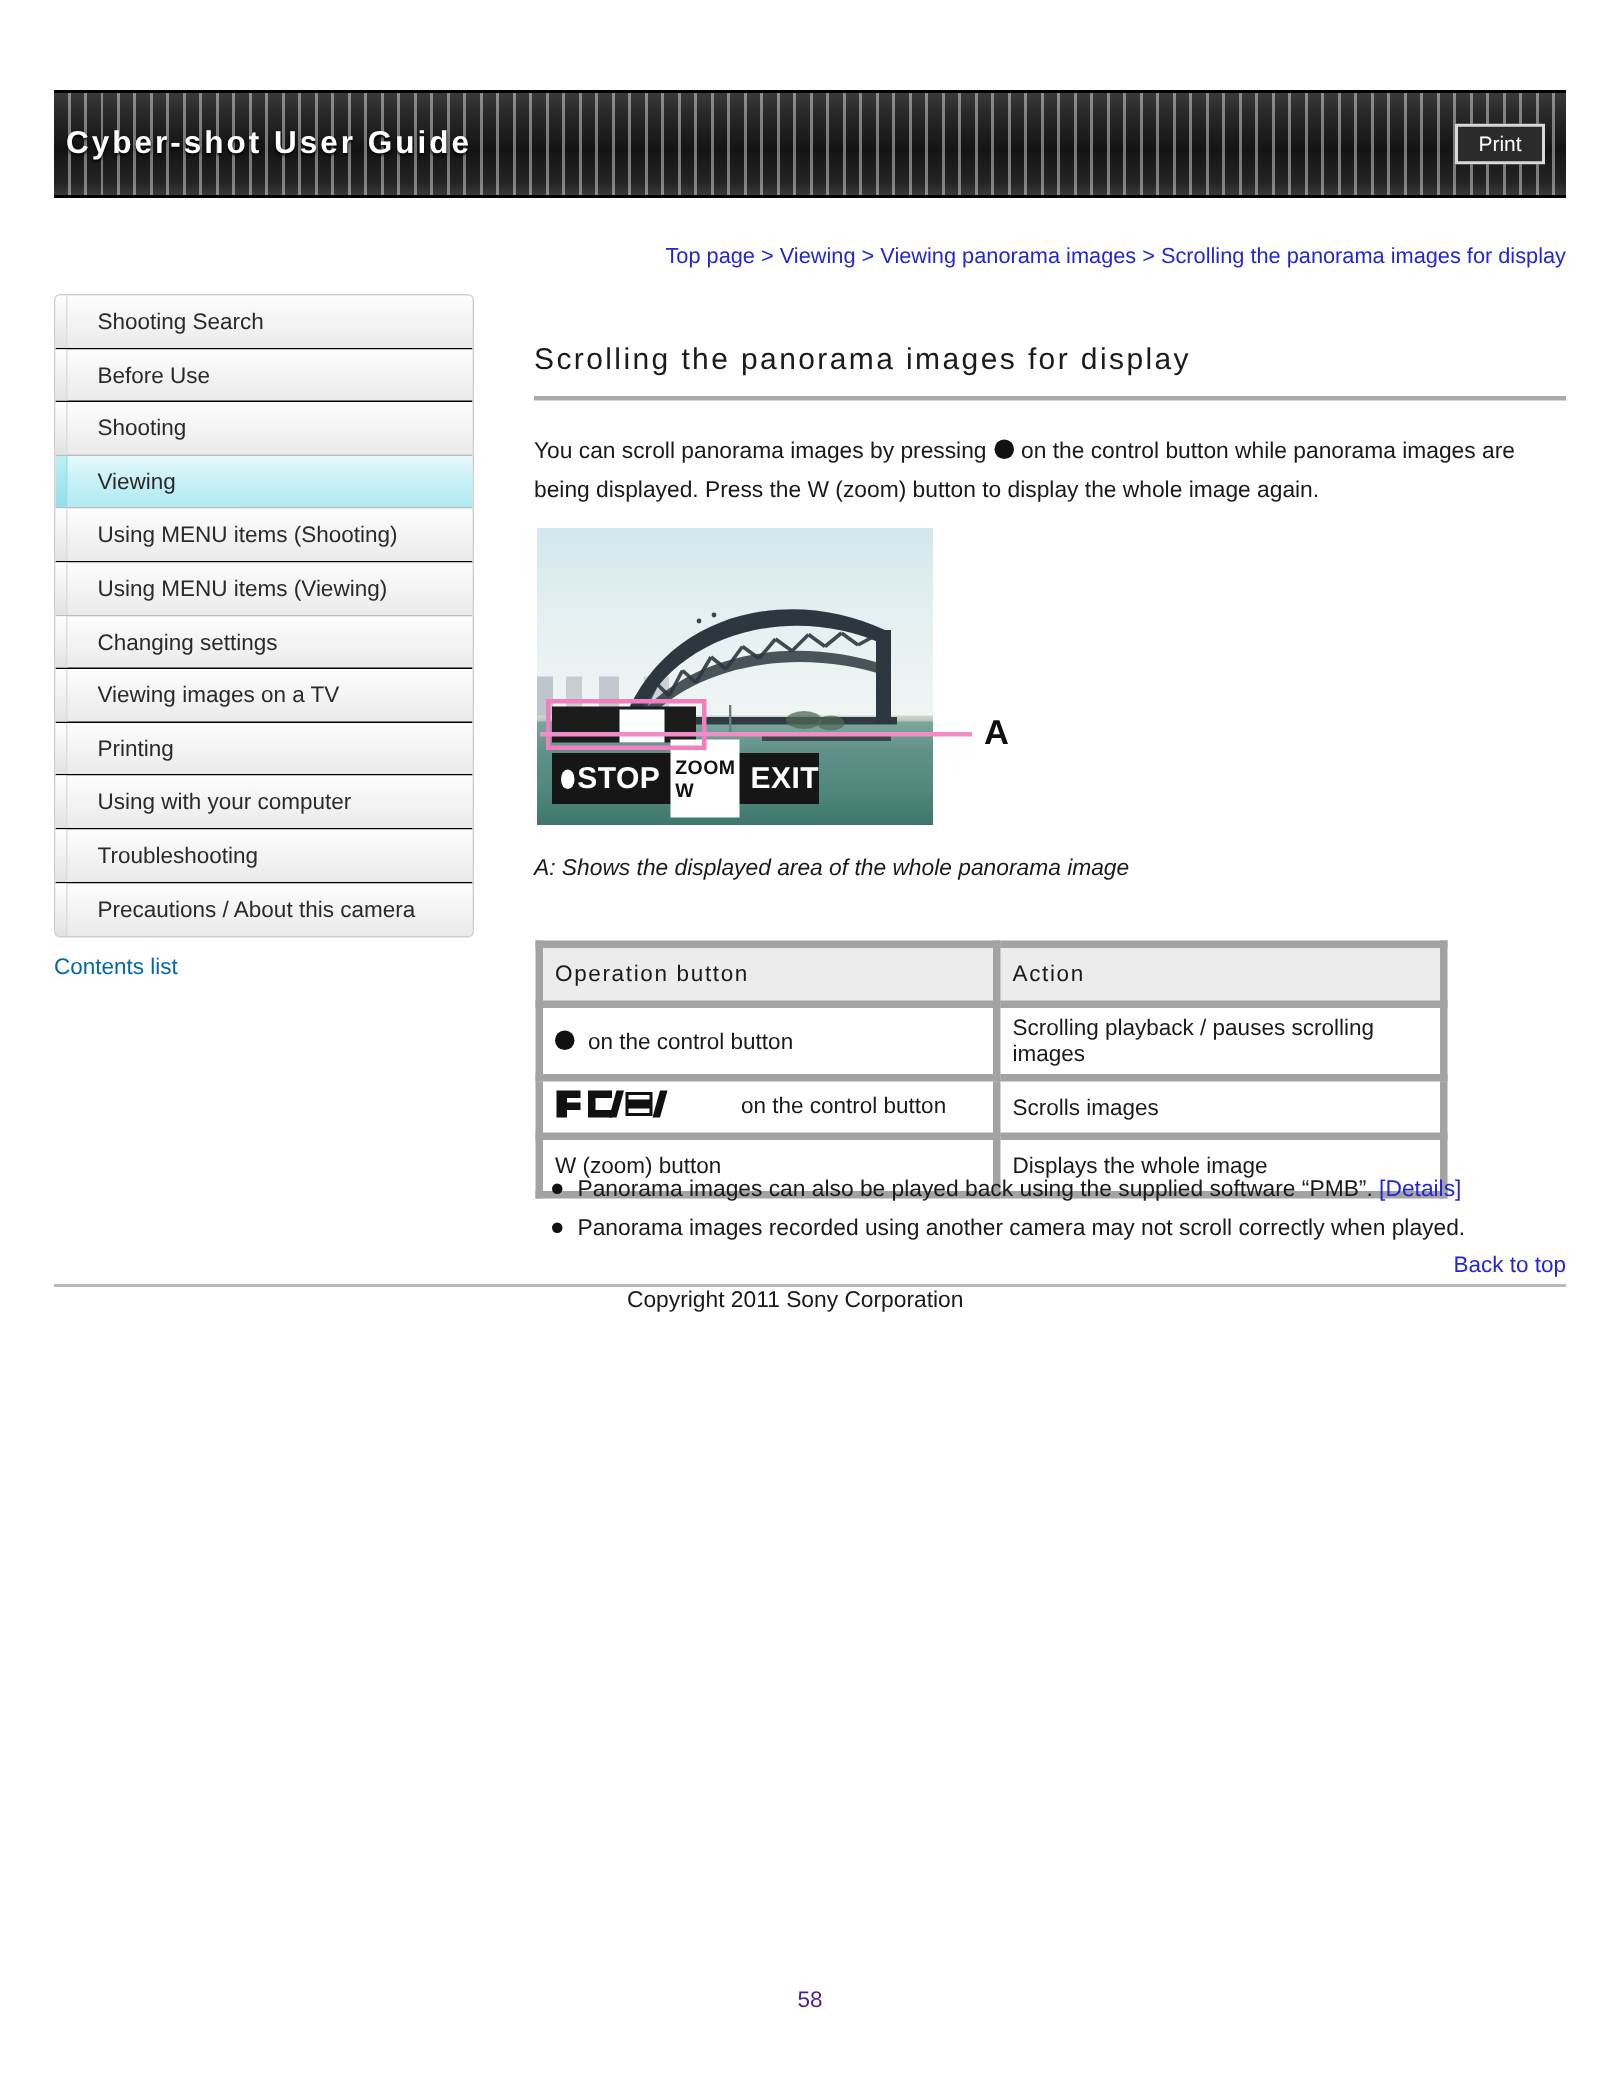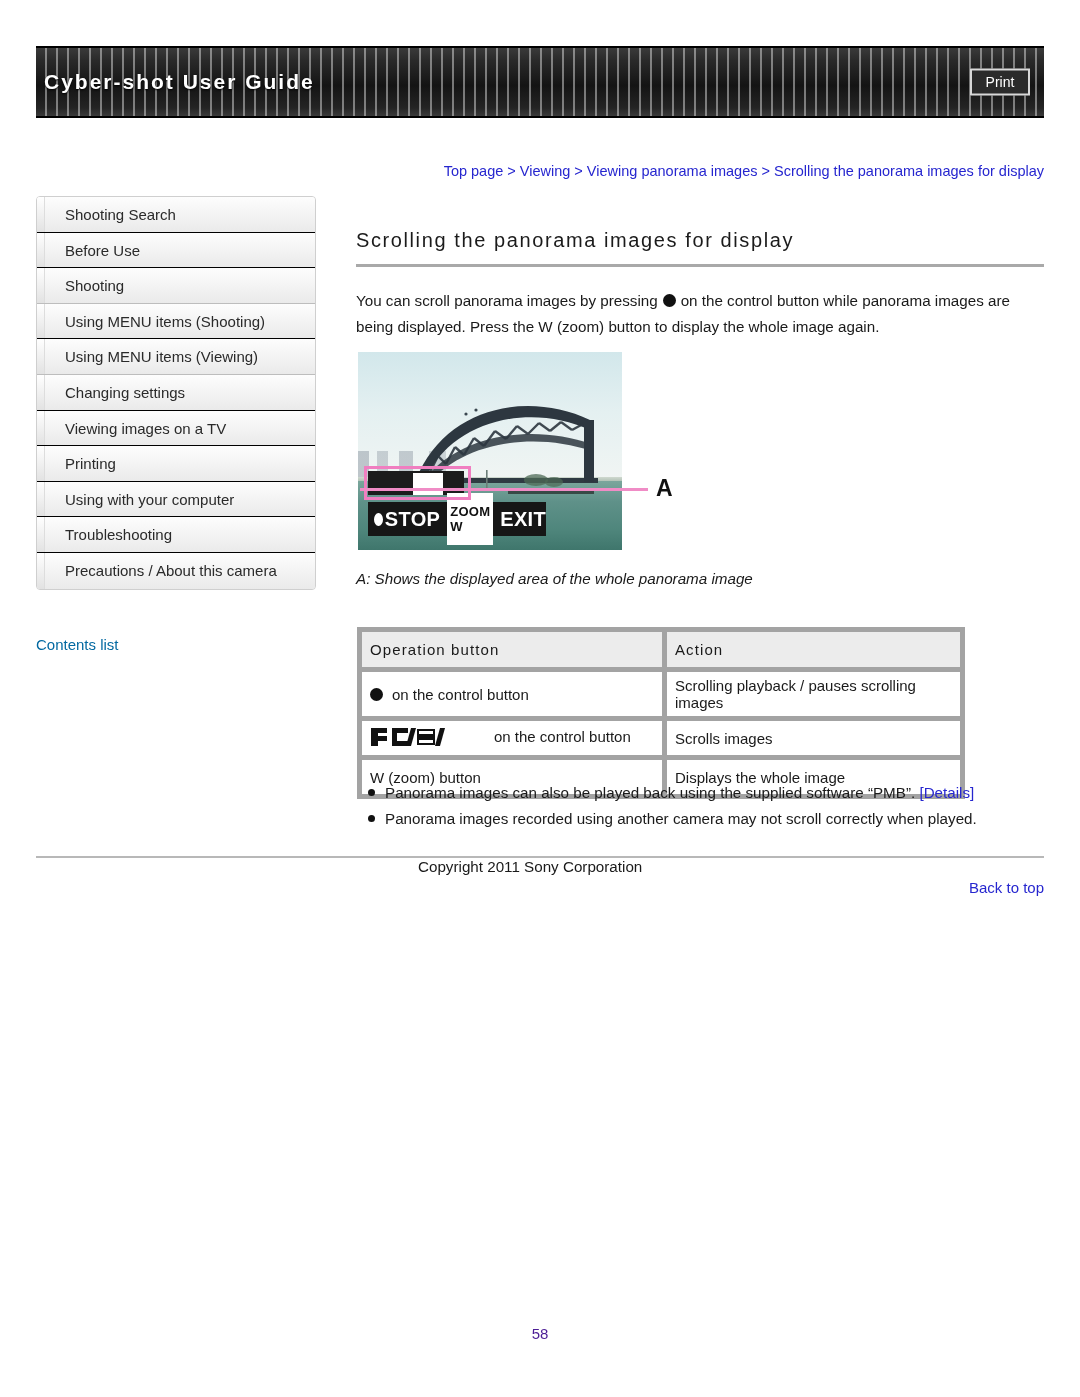--- a/index.html
+++ b/index.html
@@ -13,21 +13,21 @@
     position: relative;
     font-family: "Liberation Sans", sans-serif;
     color: #1a1a1a;
     overflow: hidden;
   }
 
   
   #header-banner {
     position: absolute;
     left: 36px;
-    top: 46px;
+    top: 60px;
     width: 1008px;
     height: 72px;
     background:
       repeating-linear-gradient(
         to right,
         rgba(255,255,255,0.00) 0px,
         rgba(255,255,255,0.00) 9px,
         rgba(255,255,255,0.42) 9px,
         rgba(255,255,255,0.42) 11px
       ),
@@ -356,21 +356,20 @@
   .link { color: #2626cf; cursor: pointer; }
 
   
   #back-to-top {
     position: absolute;
     right: 36px;
     top: 835px;
     font-size: 15px;
     color: #2626cf;
     cursor: pointer;
-    margin-top: 44px;
   }
   #footer-rule {
     position: absolute;
     left: 36px;
     top: 856px;
     width: 1008px;
     height: 2px;
     background: #b8b8b8;
   }
   #copyright {
@@ -395,20 +394,21 @@
 
 <div id="header-banner">
   <div id="header-title">Cyber-shot User Guide</div>
   <div id="print-button">Print</div>
 </div>
 
 <div id="sidebar">
   <div class="side-item">Shooting Search</div>
   <div class="side-item">Before Use</div>
   <div class="side-item thin-sep">Shooting</div>
+  <div class="side-item active">Viewing</div>
   <div class="side-item">Using MENU items (Shooting)</div>
   <div class="side-item thin-sep">Using MENU items (Viewing)</div>
   <div class="side-item">Changing settings</div>
   <div class="side-item">Viewing images on a TV</div>
   <div class="side-item">Printing</div>
   <div class="side-item">Using with your computer</div>
   <div class="side-item">Troubleshooting</div>
   <div class="side-item last">Precautions / About this camera</div>
 </div>
 <div id="contents-list-link">Contents list</div>

